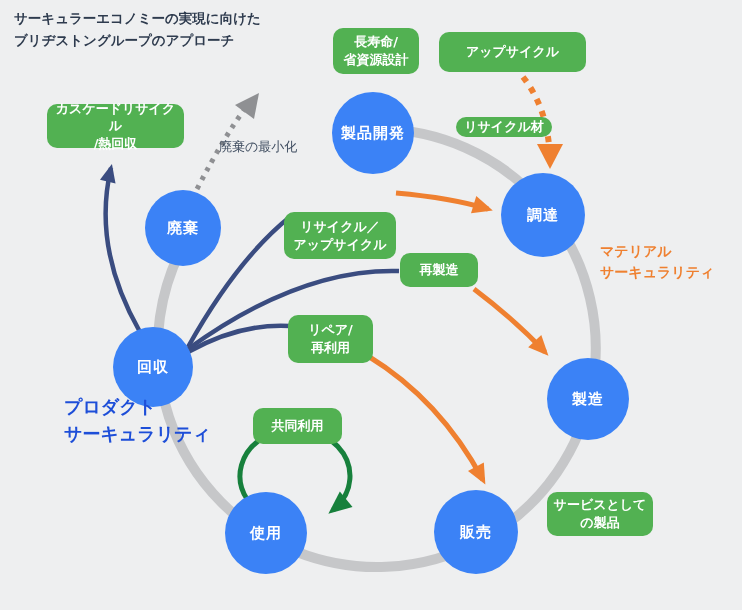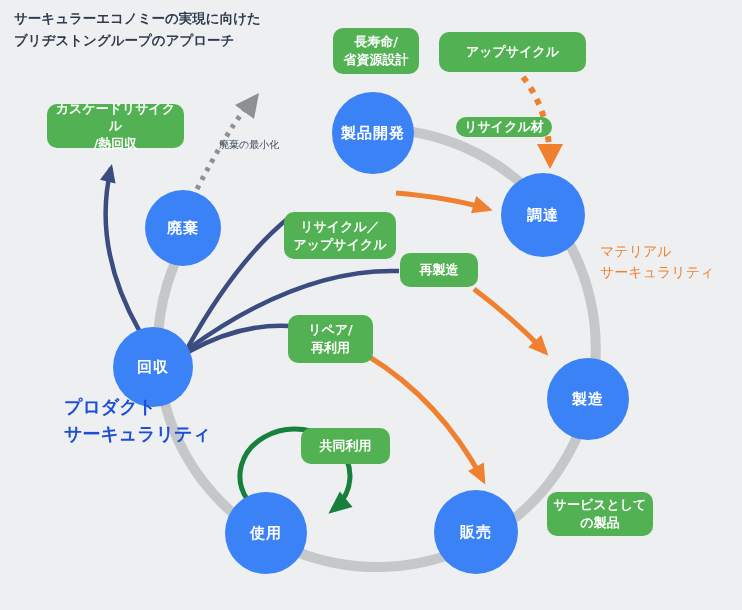--- a/index.html
+++ b/index.html
@@ -23,23 +23,23 @@
     text-align:center; font-weight:bold; font-size:13px;
     line-height:1.35; white-space:pre-line; padding:2px 4px;
     box-sizing:border-box;
   }
   .title {
     position:absolute; z-index:3; left:14px; top:8px;
     font-size:13.5px; font-weight:bold; color:#2e3b4e;
     line-height:1.6; white-space:pre-line;
   }
   .annot { position:absolute; z-index:3; white-space:pre-line; }
-  .annot-waste { left:219px; top:138px; font-size:10px; color:#3f4d60; }
+  .annot-waste { left:219px; top:138px; font-size:13px; color:#3f4d60; }
   .annot-material {
-    left:600px; top:241px; font-size:14px; font-weight:normal;
+    left:600px; top:241px; font-size:14px; font-weight:bold;
     color:#ef8030; line-height:1.5;
   }
   .annot-product {
     left:64px; top:393px; font-size:18px; font-weight:bold;
     color:#1d4ed8; line-height:1.5;
   }
 </style>
 </head>
 <body>
 
@@ -93,21 +93,21 @@
 省資源設計</div>
   <div class="glabel" style="left:439px; top:32px;  width:147px; height:40px;">アップサイクル</div>
   <div class="glabel" style="left:47px;  top:104px; width:137px; height:44px;">カスケードリサイクル
 /熱回収</div>
   <div class="glabel" style="left:456px; top:117px; width:96px;  height:20px;">リサイクル材</div>
   <div class="glabel" style="left:284px; top:175px; width:112px; height:47px;margin-top:37px;">リサイクル／
 アップサイクル</div>
   <div class="glabel" style="left:400px; top:253px; width:78px;  height:34px;">再製造</div>
   <div class="glabel" style="left:288px; top:315px; width:85px;  height:48px;">リペア/
 再利用</div>
-  <div class="glabel" style="left:253px; top:428px; width:89px;  height:36px;margin-left:48px;">共同利用</div>
+  <div class="glabel" style="left:253px; top:408px; width:89px;  height:36px;">共同利用</div>
   <div class="glabel" style="left:547px; top:492px; width:106px; height:44px;">サービスとして
 の製品</div>
 
   <div class="annot annot-waste">廃棄の最小化</div>
   <div class="annot annot-material">マテリアル
 サーキュラリティ</div>
   <div class="annot annot-product">プロダクト
 サーキュラリティ</div>
 
 </div>

